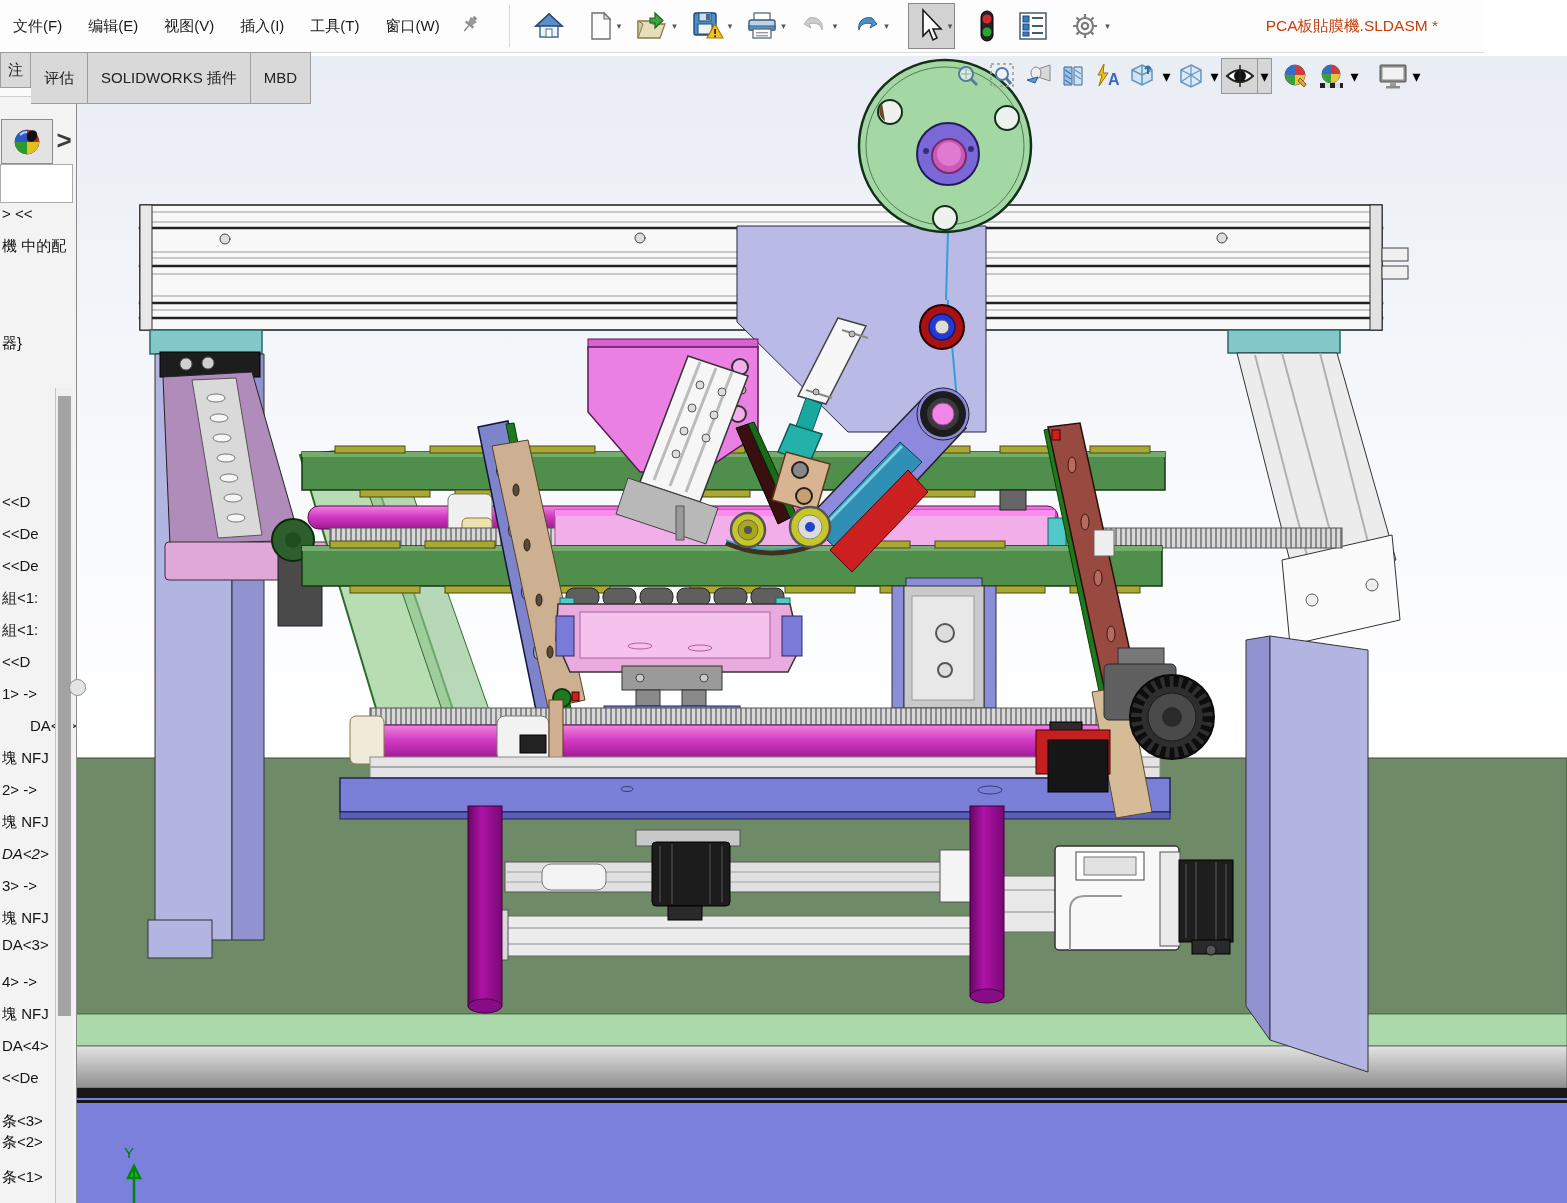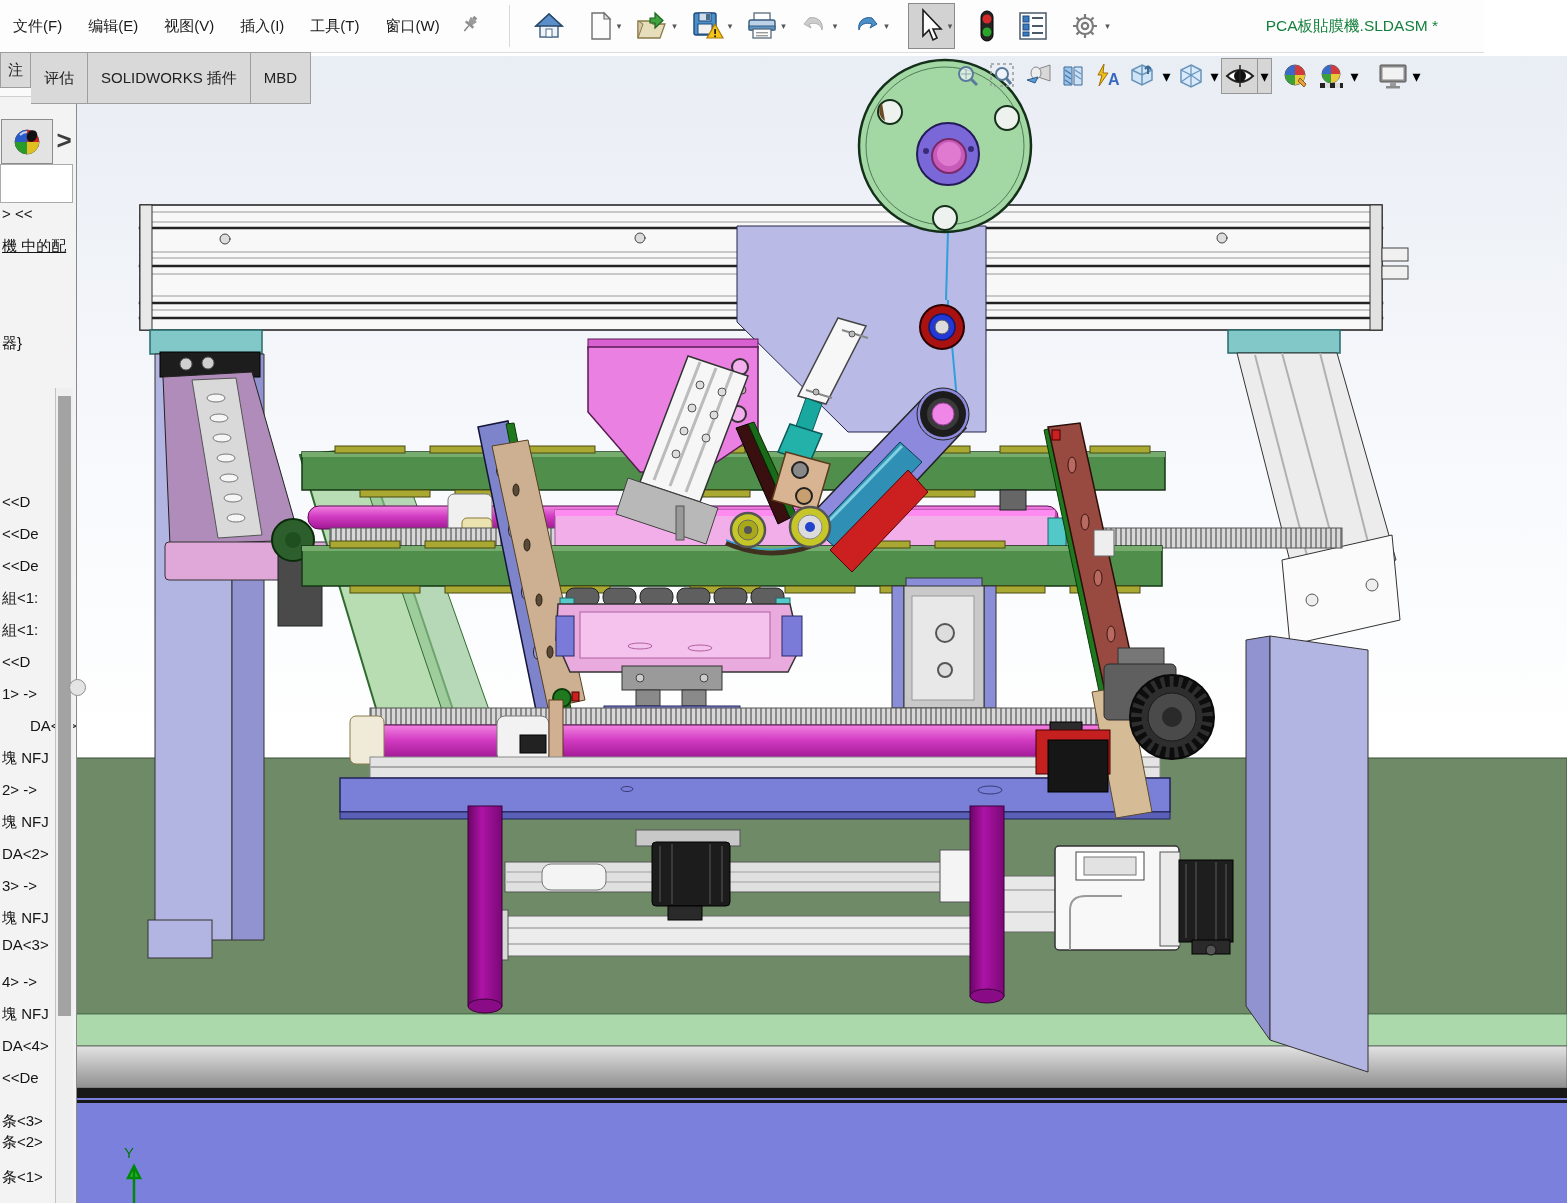--- a/index.html
+++ b/index.html
@@ -13,21 +13,21 @@
     position:absolute;left:0;top:0;width:1484px;height:52px;
     background:#fdfdfd;border-bottom:1px solid #dcdcdc;
     display:flex;align-items:center;z-index:10;
   }
   .menu-item{font-size:15px;color:#1a1a1a;padding:0 13px;line-height:52px;cursor:default;}
   .pin{margin:0 10px 0 6px;}
   .vsep{width:1px;height:42px;background:#d8d8d8;margin:0 16px 0 18px;}
   .tbtn{display:flex;align-items:center;margin:0 5px;padding:2px;}
   .tbtn .dd{font-size:9px;color:#555;margin-left:3px;}
   .tbtn.pressed{background:#d2d2d2;border:1px solid #8a8a8a;}
-  .win-title{margin-left:auto;margin-right:46px;font-size:15.5px;color:#15803d;white-space:nowrap;}
+  .win-title{margin-left:auto;margin-right:46px;font-size:15.5px;color:#c2410c;white-space:nowrap;}
   
   .tabbar{position:absolute;left:0;top:52px;height:36px;display:flex;z-index:11;}
   .tab{
     background:#d9d9d9;border:1px solid #9e9e9e;border-left-width:0;
     font-size:15px;color:#222;padding:8px 13px;line-height:33px;height:34px;cursor:default;white-space:nowrap;
   }
   .tab:first-child{border-left-width:1px;padding:0 7px;}
   
   .leftpanel{
     position:absolute;left:0;top:88px;width:76px;height:1115px;
@@ -660,34 +660,34 @@
       <path d="M15 15 h12 a12 12 0 0 1-12 12z" fill="#e0c020"></path>
       <path d="M15 3 a12 12 0 0 0-12 12 h12z" fill="#2a5ac8"></path>
       <ellipse cx="20" cy="9" rx="5" ry="6" fill="#111" transform="rotate(30 20 9)"></ellipse>
       <path d="M8 8 a10 10 0 0 1 7 -3" stroke="#fff" stroke-width="2" fill="none" opacity="0.7"></path>
     </svg>
   </div>
   <div class="lp-expand">&gt;</div>
   <div class="lp-box"></div>
   <div>
       <div class="tree-item" style="top: 117px;">&gt; &lt;&lt;</div>
-      <div class="tree-item" style="top: 149px; text-decoration: underline;">機 中的配</div>
+      <div class="tree-item" style="top: 149px;">機 中的配</div>
       <div class="tree-item" style="top: 246px;">器}</div>
       <div class="tree-item" style="top: 405px;">&lt;&lt;D</div>
       <div class="tree-item" style="top: 437px;">&lt;&lt;De</div>
       <div class="tree-item" style="top: 469px;">&lt;&lt;De</div>
       <div class="tree-item" style="top: 501px;">組&lt;1:</div>
       <div class="tree-item" style="top: 533px;">組&lt;1:</div>
       <div class="tree-item" style="top: 565px;">&lt;&lt;D</div>
       <div class="tree-item" style="top: 597px;">1&gt; -&gt;</div>
       <div class="tree-item" style="top: 629px; margin-left: 28px;">DA&lt;1&gt;</div>
       <div class="tree-item" style="top: 661px;">塊 NFJ</div>
       <div class="tree-item" style="top: 693px;">2&gt; -&gt;</div>
       <div class="tree-item" style="top: 725px;">塊 NFJ</div>
-      <div class="tree-item" style="top: 757px;">DA&lt;2&gt;</div>
+      <div class="tree-item" style="top: 757px; font-style: italic;">DA&lt;2&gt;</div>
       <div class="tree-item" style="top: 789px;">3&gt; -&gt;</div>
       <div class="tree-item" style="top: 821px;">塊 NFJ</div>
       <div class="tree-item" style="top: 848px;">DA&lt;3&gt;</div>
       <div class="tree-item" style="top: 885px;">4&gt; -&gt;</div>
       <div class="tree-item" style="top: 917px;">塊 NFJ</div>
       <div class="tree-item" style="top: 949px;">DA&lt;4&gt;</div>
       <div class="tree-item" style="top: 981px;">&lt;&lt;De</div>
       <div class="tree-item" style="top: 1048px; margin-top: 32px;">条&lt;1&gt;</div>
       <div class="tree-item" style="top: 1045px;">条&lt;2&gt;</div>
       <div class="tree-item" style="top: 1024px;">条&lt;3&gt;</div>

